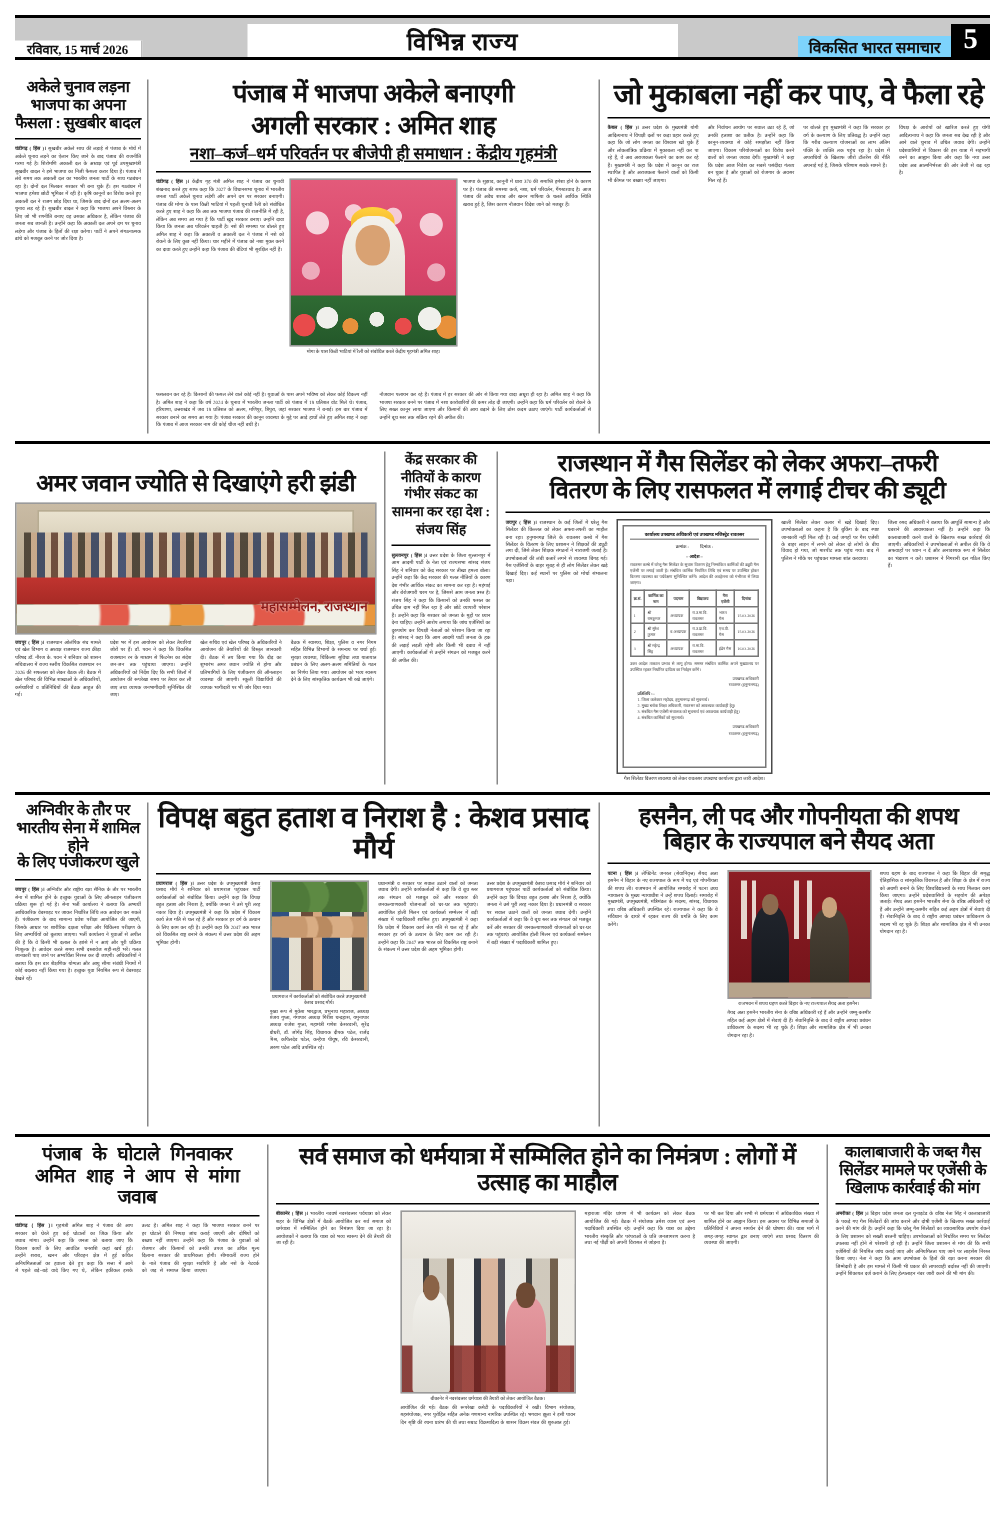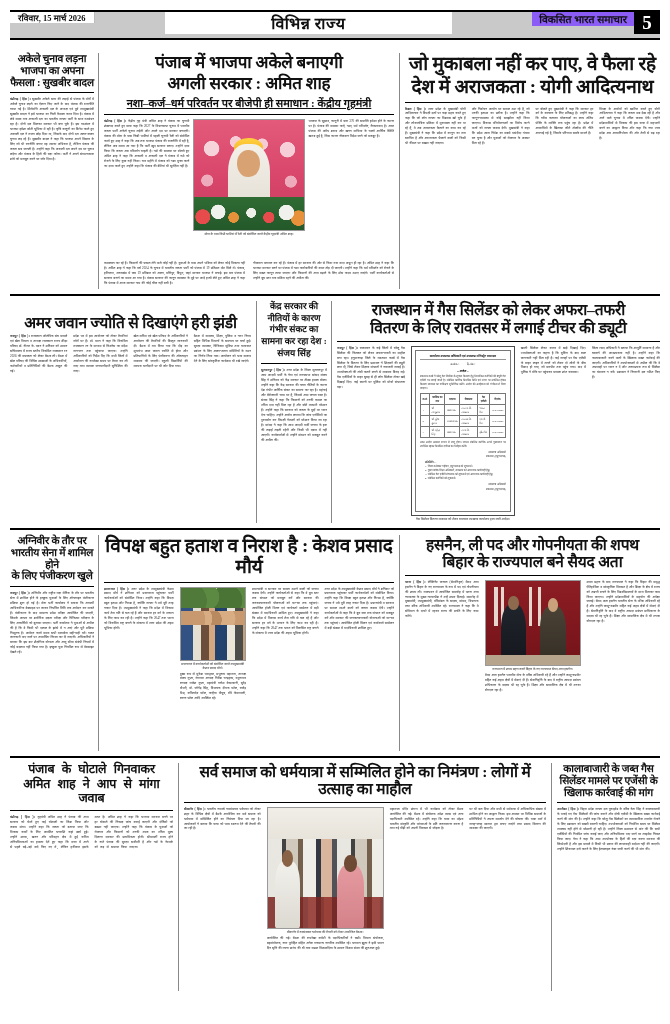--- a/index.html
+++ b/index.html
@@ -8,37 +8,37 @@
     width:670px; height:1024px;
     background:#ffffff;
     font-family:"Liberation Serif", "DejaVu Serif", serif;
     color:#111;
     overflow:hidden;
   }
   .page { width:670px; height:1024px; position:relative; padding:10px 10px 6px 10px; }
 
   
   .masthead {
-    display:flex; align-items:flex-start; height:30px;
+    display:flex; align-items:flex-end; height:30px;
     border-top:2px solid #000; border-bottom:2px solid #000;
     background:#c9c9c9;
   }
   .mh-date {
     background:#fff; display:flex; align-items:center; padding:0 8px;
     font-size:8.5px; font-weight:bold; white-space:nowrap;
     border-right:1px solid #bbb;
   }
   .mh-gap { flex:0 0 70px; }
   .mh-center {
     background:#fff; flex:1 1 auto; display:flex; align-items:center; justify-content:center;
     font-size:16px; font-weight:bold; letter-spacing:.5px;
   }
   .mh-gap2 { flex:0 0 80px; }
   .mh-brand {
-    background:#8b5cf6; display:flex; align-items:center; padding:0 7px;
+    background:#7dd3fc; display:flex; align-items:center; padding:0 7px;
     font-size:10.5px; font-weight:bold; white-space:nowrap;
   }
   .mh-pageno {
     background:#000; color:#fff; width:26px;
     display:flex; align-items:center; justify-content:center;
     font-size:19px; font-weight:bold;
   }
 
   
   .hl { font-weight:bold; line-height:1.12; text-align:center; letter-spacing:-.2px; }
@@ -296,21 +296,20 @@
         <div class="body-txt" style="width:50%; padding-left:4px;">
           <span>नौजवान पलायन कर रहे हैं। पंजाब में हर सरकार की ओर से किया गया वादा अधूरा ही रहा है। अमित शाह ने कहा कि भाजपा सरकार बनने पर पंजाब में नशा कारोबारियों की कमर तोड़ दी जाएगी। उन्होंने कहा कि धर्म परिवर्तन को रोकने के लिए सख्त कानून लाया जाएगा और किसानों की आय बढ़ाने के लिए ठोस कदम उठाए जाएंगे। पार्टी कार्यकर्ताओं से उन्होंने बूथ स्तर तक सक्रिय रहने की अपील की।</span>
         </div>
       </div>
     </div>
 
     <div class="vline" style="width:1px;"></div>
 
     <div style="flex:1; padding-left:5px;">
       <div class="hl hl-lg">जो मुकाबला नहीं कर पाए, वे फैला रहे</div>
-      <div class="hl hl-lg" style="margin-top:2px;">देश में अराजकता : योगी आदित्यनाथ</div>
       <div class="rule-thin"></div>
       <div class="row" style="height:190px;">
         <div class="body-txt" style="width:25%; padding-right:3px;">
           <span class="dateline">कैबल ( हिंस )।</span>
           <span>उत्तर प्रदेश के मुख्यमंत्री योगी आदित्यनाथ ने विपक्षी दलों पर कड़ा प्रहार करते हुए कहा कि जो लोग जनता का विश्वास खो चुके हैं और लोकतांत्रिक प्रक्रिया में मुकाबला नहीं कर पा रहे हैं, वे अब अराजकता फैलाने का काम कर रहे हैं। मुख्यमंत्री ने कहा कि प्रदेश में कानून का राज स्थापित है और अराजकता फैलाने वालों को किसी भी कीमत पर बख्शा नहीं जाएगा।</span>
         </div>
         <div class="body-txt" style="width:25%; padding:0 3px;">
           <span>और निर्वाचन आयोग पर सवाल उठा रहे हैं, जो उनकी हताशा का प्रतीक है। उन्होंने कहा कि कानून-व्यवस्था से कोई समझौता नहीं किया जाएगा। विकास परियोजनाओं का विरोध करने वालों को जनता जवाब देगी। मुख्यमंत्री ने कहा कि प्रदेश आज निवेश का सबसे पसंदीदा गंतव्य बन चुका है और युवाओं को रोजगार के अवसर मिल रहे हैं।</span>
         </div>
         <div class="body-txt" style="width:25%; padding:0 3px;">
@@ -322,20 +321,28 @@
       </div>
     </div>
   </div>
 
   <div class="rule"></div>
 
   <div class="row" style="height:222px;">
 
     <div style="width:246px; padding-right:5px;">
       <div class="hl hl-md" style="margin-top:13px;">अमर जवान ज्योति से दिखाएंगे हरी झंडी</div>
+      <div class="photo ph-stage" style="height:88px; margin-top:4px;">
+        <div class="bg"></div>
+        <div class="banner"></div>
+        <div class="crowd"></div>
+        <div class="carpet"></div>
+        <div class="flowerline"></div>
+        <div class="overlay-text">महासम्मेलन, राजस्थान</div>
+      </div>
       <div class="row" style="height:118px; margin-top:3px;">
         <div class="body-txt" style="width:25%; padding-right:3px;">
           <span class="dateline">जयपुर ( हिंस )।</span>
           <span>राजस्थान ओलंपिक संघ मामले एवं खेल विभाग व अध्यक्ष राजस्थान राज्य क्रीड़ा परिषद डॉ. नीरज के. पवन ने शनिवार को शासन सचिवालय में राज्य स्तरीय विकसित राजस्थान रन 2026 की सफलता को लेकर बैठक ली। बैठक में खेल परिषद की विभिन्न शाखाओं के अधिकारियों, कर्मचारियों व प्रतिनिधियों की बैठक आहूत की गई।</span>
         </div>
         <div class="body-txt" style="width:25%; padding:0 3px;">
           <span>प्रदेश भर में इस आयोजन को लेकर तैयारियां जोरों पर हैं। डॉ. पवन ने कहा कि विकसित राजस्थान रन के माध्यम से फिटनेस का संदेश जन-जन तक पहुंचाया जाएगा। उन्होंने अधिकारियों को निर्देश दिए कि सभी जिलों में आयोजन की रूपरेखा समय पर तैयार कर ली जाए तथा व्यापक जनभागीदारी सुनिश्चित की जाए।</span>
         </div>
         <div class="body-txt" style="width:25%; padding:0 3px;">
           <span>खेल सचिव एवं खेल परिषद के अधिकारियों ने आयोजन की तैयारियों की विस्तृत जानकारी दी। बैठक में तय किया गया कि दौड़ का शुभारंभ अमर जवान ज्योति से होगा और प्रतिभागियों के लिए पंजीकरण की ऑनलाइन व्यवस्था की जाएगी। स्कूली विद्यार्थियों की व्यापक भागीदारी पर भी जोर दिया गया।</span>
@@ -354,21 +361,21 @@
       <div class="body-txt" style="height:178px;">
         <span class="dateline">सुल्तानपुर ( हिंस )।</span>
         <span>उत्तर प्रदेश के जिला सुल्तानपुर में आम आदमी पार्टी के नेता एवं राज्यसभा सांसद संजय सिंह ने शनिवार को केंद्र सरकार पर तीखा हमला बोला। उन्होंने कहा कि केंद्र सरकार की गलत नीतियों के कारण देश गंभीर आर्थिक संकट का सामना कर रहा है। महंगाई और बेरोजगारी चरम पर है, जिससे आम जनता त्रस्त है। संजय सिंह ने कहा कि किसानों को उनकी फसल का उचित दाम नहीं मिल रहा है और छोटे व्यापारी परेशान हैं। उन्होंने कहा कि सरकार को जनता के मुद्दों पर ध्यान देना चाहिए। उन्होंने आरोप लगाया कि जांच एजेंसियों का दुरुपयोग कर विपक्षी नेताओं को परेशान किया जा रहा है। सांसद ने कहा कि आम आदमी पार्टी जनता के हक की लड़ाई लड़ती रहेगी और किसी भी दबाव में नहीं आएगी। कार्यकर्ताओं से उन्होंने संगठन को मजबूत करने की अपील की।</span>
       </div>
     </div>
 
     <div class="vline" style="width:1px;"></div>
 
     <div style="flex:1; padding-left:5px;">
       <div class="hl hl-md">राजस्थान में गैस सिलेंडर को लेकर अफरा–तफरी</div>
-      <div class="hl hl-md" style="margin-top:1px;">वितरण के लिए रावतसर में लगाई टीचर की ड्यूटी</div>
+      <div class="hl hl-md" style="margin-top:1px;">वितरण के लिए रासफलत में लगाई टीचर की ड्यूटी</div>
       <div class="rule-thin"></div>
       <div class="row" style="height:184px;">
         <div class="body-txt" style="width:22%; padding-right:3px;">
           <span class="dateline">जयपुर ( हिंस )।</span>
           <span>राजस्थान के कई जिलों में घरेलू गैस सिलेंडर की किल्लत को लेकर अफरा-तफरी का माहौल बना रहा। हनुमानगढ़ जिले के रावतसर कस्बे में गैस सिलेंडर के वितरण के लिए प्रशासन ने शिक्षकों की ड्यूटी लगा दी, जिसे लेकर शिक्षक संगठनों ने नाराजगी जताई है।</span>
           <span>उपभोक्ताओं की लंबी कतारें लगने से व्यवस्था बिगड़ गई। गैस एजेंसियों के बाहर सुबह से ही लोग सिलेंडर लेकर खड़े दिखाई दिए। कई स्थानों पर पुलिस को मोर्चा संभालना पड़ा।</span>
         </div>
 
         <div style="width:34%; padding:0 3px;">
           <div class="ph-doc" style="height:170px;">

